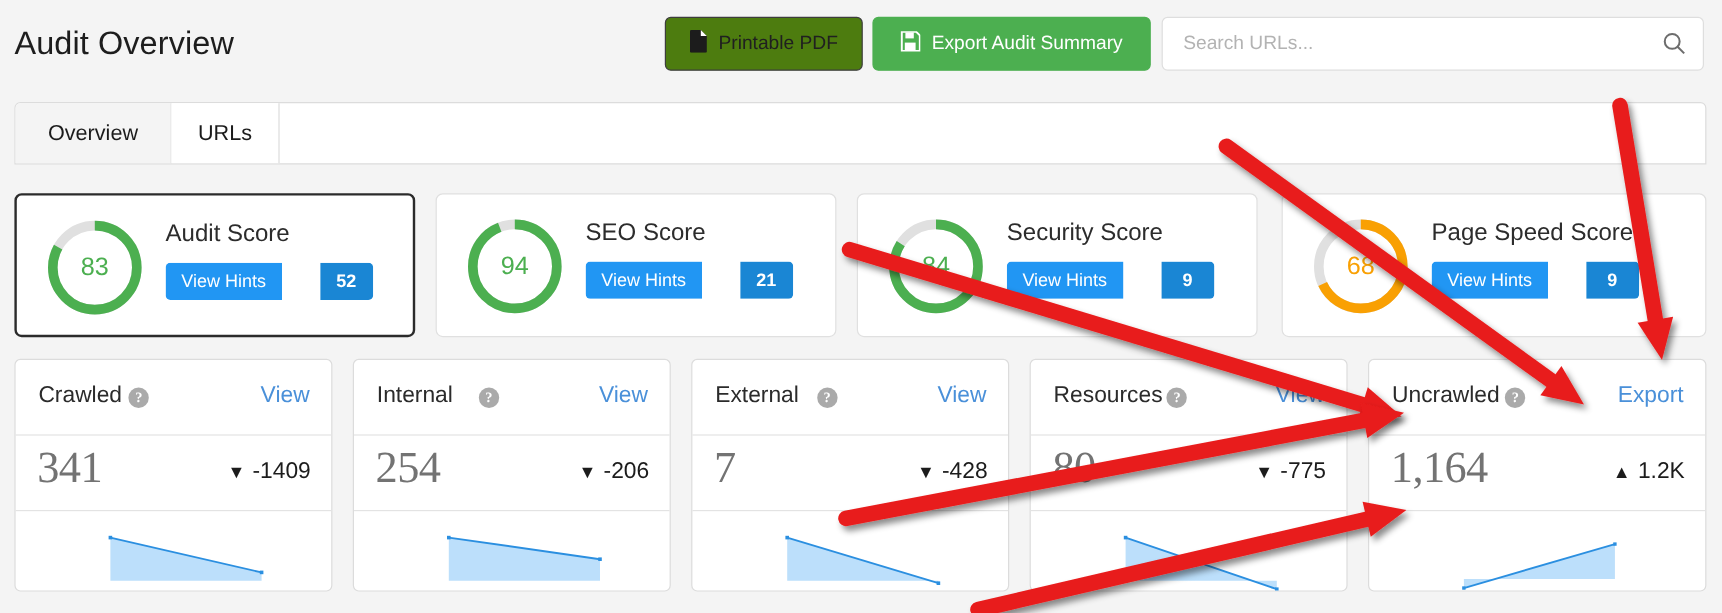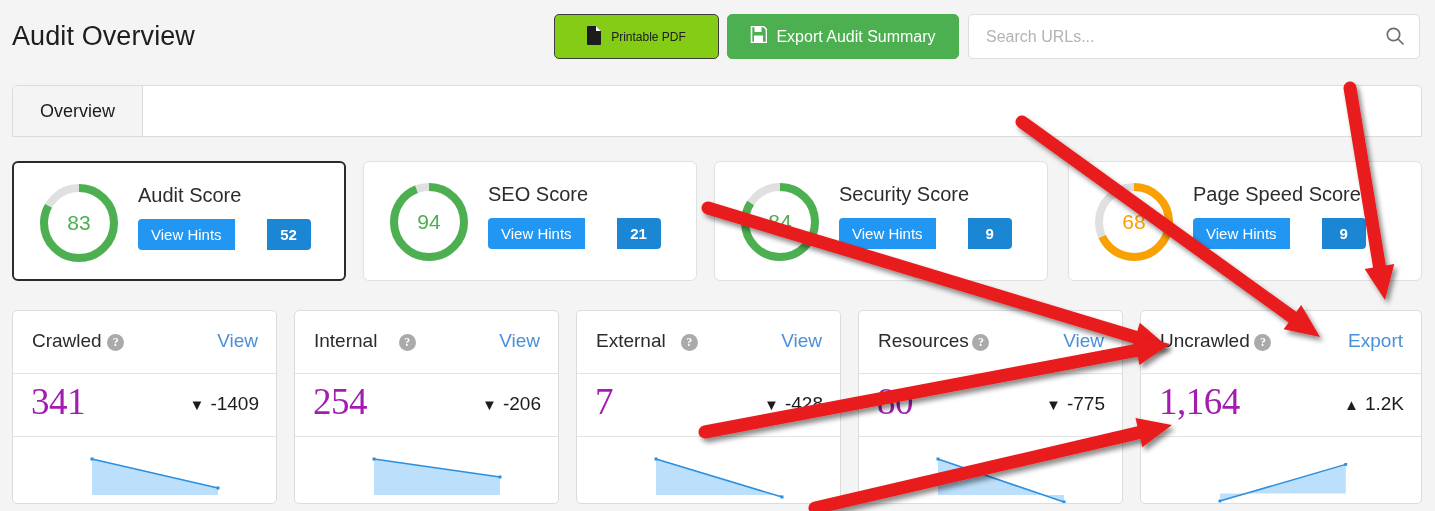--- a/index.html
+++ b/index.html
@@ -15,23 +15,23 @@
   .header {
     position: absolute; left: 0; top: 0; width: 1435px; height: 76px;
   }
   .page-title {
     position: absolute; left: 12px; top: 21px;
     font-size: 27px; color: #1d1d1d; font-weight: 400; letter-spacing: .1px;
   }
   .btn-pdf {
     position: absolute; left: 554px; top: 14px;
     width: 165px; height: 45px;
-    background: #84cc16; border: 1px solid #3d3d3d; border-radius: 5px;
+    background: #4d7c0f; border: 1px solid #3d3d3d; border-radius: 5px;
     display: flex; align-items: center; justify-content: center; gap: 9px;
-    font-size: 12px; color: #202020; cursor: pointer;
+    font-size: 16px; color: #202020; cursor: pointer;
   }
   .btn-export {
     position: absolute; left: 727px; top: 14px;
     width: 232px; height: 45px;
     background: #4caf50; border: 1px solid #4caf50; border-radius: 5px;
     display: flex; align-items: center; justify-content: center; gap: 9px;
     font-size: 16px; color: #fff; cursor: pointer;
   }
   .search-wrap {
     position: absolute; left: 968px; top: 14px;
@@ -93,21 +93,21 @@
     display: flex; align-items: center; padding: 0 13px; white-space: nowrap;
   }
   .hints-count {
     background: #1a86d4; color: #fff; font-size: 15px; font-weight: bold;
     display: flex; align-items: center; justify-content: center;
     min-width: 44px; padding: 0 9px; margin-left: 32px;
   }
 
   
   .stat-row {
-    position: absolute; left: 12px; top: 310px; width: 1410px; height: 195px;
+    position: absolute; left: 12px; top: 299px; width: 1410px; height: 195px;
   }
   .stat-card {
     position: absolute; top: 0; width: 265px; height: 194px;
     background: #fff; border: 1px solid #dcdcdc; border-radius: 5px;
   }
   .stat-head {
     position: relative; height: 63px; border-bottom: 1px solid #e3e3e3;
   }
   .stat-name {
     position: absolute; left: 19px; top: 19px;
@@ -121,21 +121,21 @@
   }
   .stat-link {
     position: absolute; right: 18px; top: 19px;
     font-size: 19px; color: #4a90d9; cursor: pointer;
   }
   .stat-body {
     position: relative; height: 63px; border-bottom: 1px solid #e3e3e3;
   }
   .stat-value {
     position: absolute; left: 18px; top: 6px;
-    font-size: 37px; color: #a21caf; font-weight: 300;
+    font-size: 37px; color: #737373; font-weight: 300;
     font-family: "Liberation Serif", serif; letter-spacing: -.5px;
   }
   .stat-delta {
     position: absolute; right: 17px; top: 19px;
     font-size: 19px; color: #1c1c1c; display: flex; align-items: center; gap: 6px;
   }
   .tri { font-size: 15px; line-height: 1; }
   .spark { position: absolute; left: 0; top: 127px; width: 263px; height: 65px; }
 
   
@@ -181,20 +181,23 @@
           <line x1="13" y1="13" x2="18.5" y2="18.5" stroke="#6d6d6d" stroke-width="1.7"></line>
         </svg>
       </span>
     </div>
   </div>
 
   <div class="tabs">
     <div class="tab tab-overview active">
       <span>Overview</span>
     </div>
+    <div class="tab tab-urls">
+      <span>URLs</span>
+    </div>
   </div>
 
   <div class="score-row">
       <div class="score-card selected" style="left: 0px; width: 334px;">
         <svg class="donut" viewBox="0 0 86 86">
           <circle cx="43" cy="43" r="35" fill="none" stroke="#e0e0e0" stroke-width="8"></circle>
           <circle cx="43" cy="43" r="35" fill="none" stroke="#4caf50" stroke-width="8" stroke-dasharray="182.52653317356697 37.384952577718536" transform="rotate(-90 43 43)"></circle>
         </svg>
         <div class="donut-val" style="color: rgb(76, 175, 80);">83</div>
         <div class="score-title">Audit Score</div>

